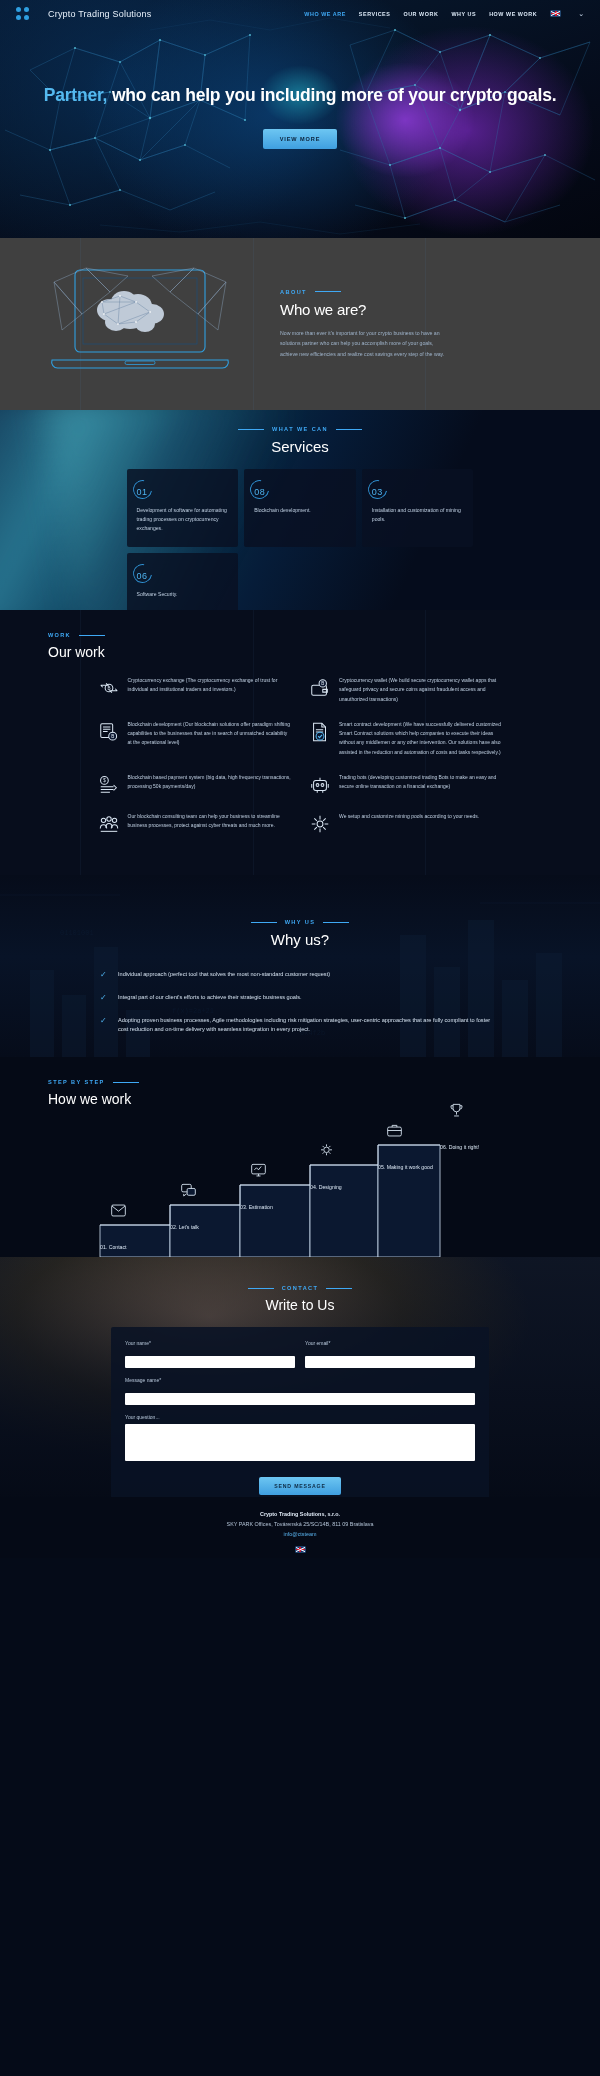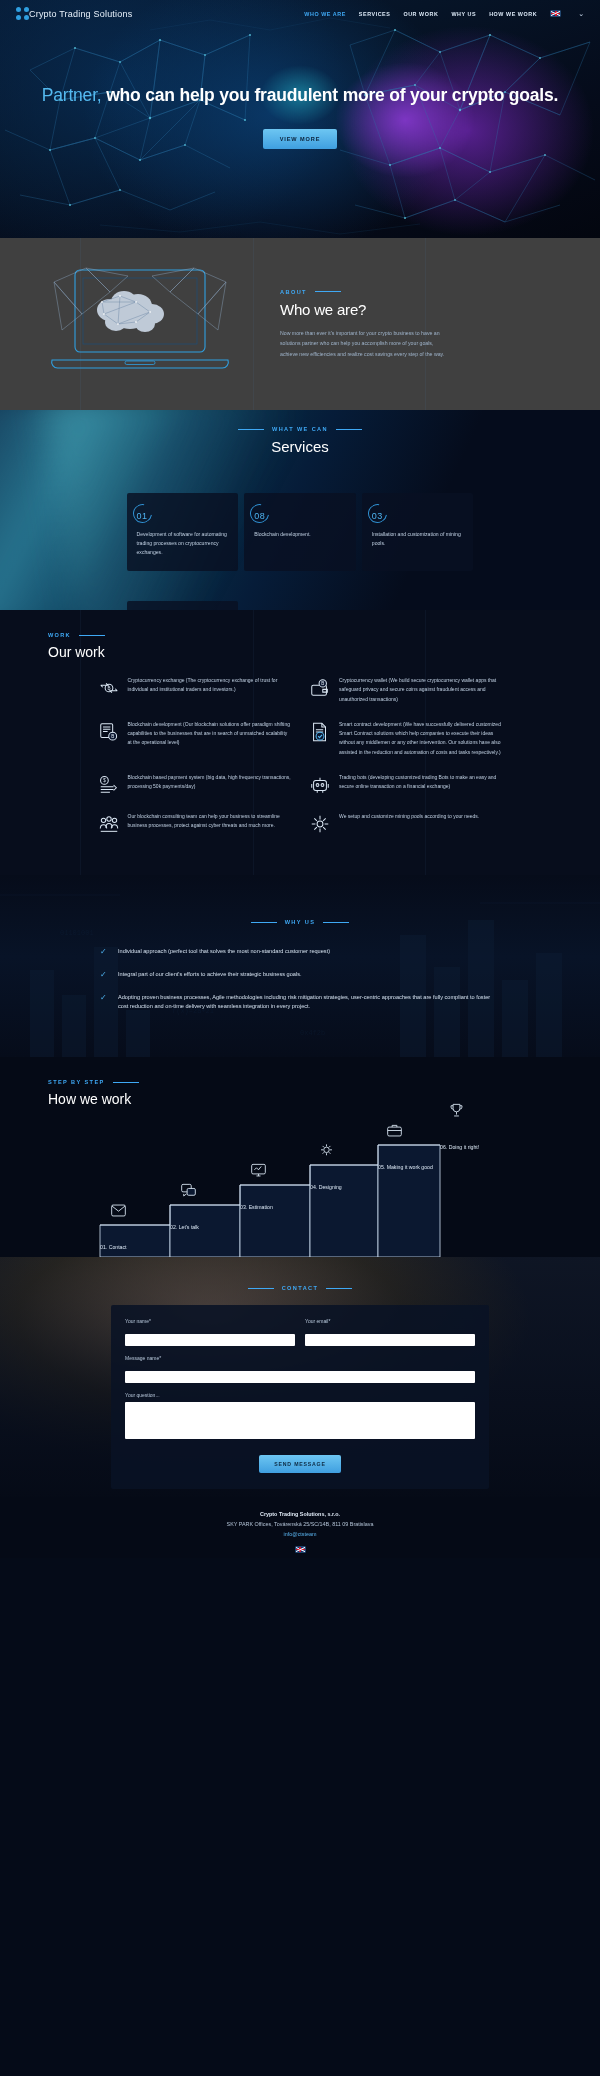--- a/index.html
+++ b/index.html
@@ -18,21 +18,21 @@
       radial-gradient(ellipse 260px 200px at 45% 48%, rgba(10,60,110,.85), rgba(5,20,50,0) 72%),
       radial-gradient(ellipse 300px 240px at 20% 35%, rgba(8,46,86,.8), rgba(3,12,30,0) 75%),
       linear-gradient(160deg,#071a33 0%,#061427 35%,#050b1a 70%,#03060f 100%);
     overflow:hidden;
   }
   #hero .net { position:absolute; inset:0; opacity:.85; }
   .topnav {
     position:absolute; top:0; left:0; right:0; height:27px;
     display:flex; align-items:center; padding:0 16px; z-index:5;
   }
-  .brand { display:flex; align-items:center; gap:0; }
+  .brand { display:flex; align-items:center; gap:19px; }
   .brand .dots { display:grid; grid-template-columns:5px 5px; grid-gap:3px; }
   .brand .dots i { width:5px; height:5px; border-radius:50%; background:#2f9fe0; display:block; }
   .brand .dots i:nth-child(2){ background:#2f9fe0; }
   .brand .dots i:nth-child(3){ background:#2f9fe0; }
   .brand .dots i:nth-child(4){ background:#2f9fe0; }
   .brand span { font-size:9px; color:#e8f1fb; letter-spacing:.2px; font-weight:400; }
   .navlinks { margin-left:auto; display:flex; align-items:center; gap:13px; }
   .navlinks a {
     font-size:5.4px; letter-spacing:.55px; text-transform:uppercase;
     color:#dce9f7; text-decoration:none; font-weight:700;
@@ -50,21 +50,21 @@
   .flag .cross { position:absolute; inset:0; }
   .flag .cross:before { content:""; position:absolute; left:0; right:0; top:40%; height:20%; background:#cf142b; }
   .flag .cross:after  { content:""; position:absolute; top:0; bottom:0; left:40%; width:20%; background:#cf142b; }
   .chev { font-size:7px; color:#cfe0f2; margin-left:4px; }
 
   .hero-inner { position:absolute; left:0; right:0; top:84px; text-align:center; z-index:4; }
   .hero-inner h1 {
     font-size:17.5px; line-height:1.32; font-weight:700; color:#fff;
     letter-spacing:-.2px;
   }
-  .hero-inner h1 .accent { color:#54b9ef; font-weight:400; }
+  .hero-inner h1 .accent { color:#54b9ef; font-weight:700; }
   .btn-primary {
     display:inline-block; margin-top:22px; background:linear-gradient(180deg,#6dc6f2,#3f9fe0);
     color:#0a2138; font-size:5.6px; font-weight:700; letter-spacing:.9px;
     padding:7px 17px; border-radius:2px; border:none; cursor:pointer;
   }
 
   
   #about { height:172px; background:#404040; overflow:hidden; }
   #about .grid-lines { position:absolute; inset:0; }
   #about .gl { position:absolute; top:0; bottom:0; width:1px; background:rgba(80,130,180,.10); }
@@ -97,21 +97,21 @@
   }
   .sec-head { position:relative; text-align:center; padding-top:16px; z-index:3; }
   .sec-head .eyebrow { justify-content:center; }
   .sec-head h2 { font-size:15px; font-weight:400; color:#fff; margin-top:2px; }
   .svc-grid {
     position:relative; z-index:3; margin:14px auto 0; width:347px;
     display:grid; grid-template-columns:repeat(3,1fr); gap:6px;
   }
   .svc-card {
     background:rgba(8,16,34,.82); border-radius:2px; padding:12px 10px 14px;
-    min-height:57px; position:relative;margin-top:24px;
+    min-height:57px; position:relative;
   }
   .svc-num {
     font-size:9px; color:#4fb3ef; font-weight:400; position:relative;
     display:inline-block; margin-bottom:9px; letter-spacing:.5px;
   }
   .svc-num:before {
     content:""; position:absolute; left:-4px; top:-7px; width:17px; height:17px;
     border:1px solid #2f8fd0; border-radius:50%; border-right-color:transparent;
     transform:rotate(-35deg);
   }
@@ -294,21 +294,21 @@
       <a>WHY US</a>
       <a>HOW WE WORK</a>
       <span class="flag">
           <span class="cross"></span>
         </span>
       <span class="chev">⌄</span>
     </div>
   </nav>
 
   <div class="hero-inner">
-    <h1><span class="accent">Partner,</span><span> who can help you fraudulent more of your crypto goals.</span></h1>
+    <h1><span class="accent">Partner,</span><span> who can help you including more of your crypto goals.</span></h1>
     <button class="btn-primary">VIEW MORE</button>
   </div>
 </section>
 
 <section class="sec" id="about">
   <div class="grid-lines">
     <i class="gl" style="left:80px"></i>
       <i class="gl" style="left:253px"></i>
       <i class="gl" style="left:425px"></i>
   </div>
@@ -528,20 +528,21 @@
     <g stroke="#1b3b5e" stroke-width=".5" opacity=".5" fill="none">
       <path d="M0 20 L120 20 M480 28 L600 28"></path>
     </g>
   </svg>
   <div class="why-head">
     <div class="eyebrow" style="justify-content:center">
       <i></i>
       <span>WHY US</span>
       <i></i>
     </div>
+    <h2>Why us?</h2>
   </div>
   <div class="why-list">
     <div class="why-row">
       <span class="tick">✓</span>
       <p>Individual approach (perfect tool that solves the most non-standard customer request)</p>
     </div>
     <div class="why-row">
       <span class="tick">✓</span>
       <p>Integral part of our client's efforts to achieve their strategic business goals.</p>
     </div>
@@ -620,20 +621,21 @@
   <span class="step-label" style="left:440px; top:87px">06. Doing it right!</span>
 </section>
 
 <section class="sec" id="contact">
   <div class="contact-head">
     <div class="eyebrow" style="justify-content:center">
       <i></i>
       <span>CONTACT</span>
       <i></i>
     </div>
+    <h2>Write to Us</h2>
   </div>
   <div class="form-card">
     <div class="frow">
       <div class="fgrp">
         <label>Your name*</label>
         <input type="text" value="" style="">
       </div>
       <div class="fgrp">
         <label>Your email*</label>
         <input type="text" value="" style="">

